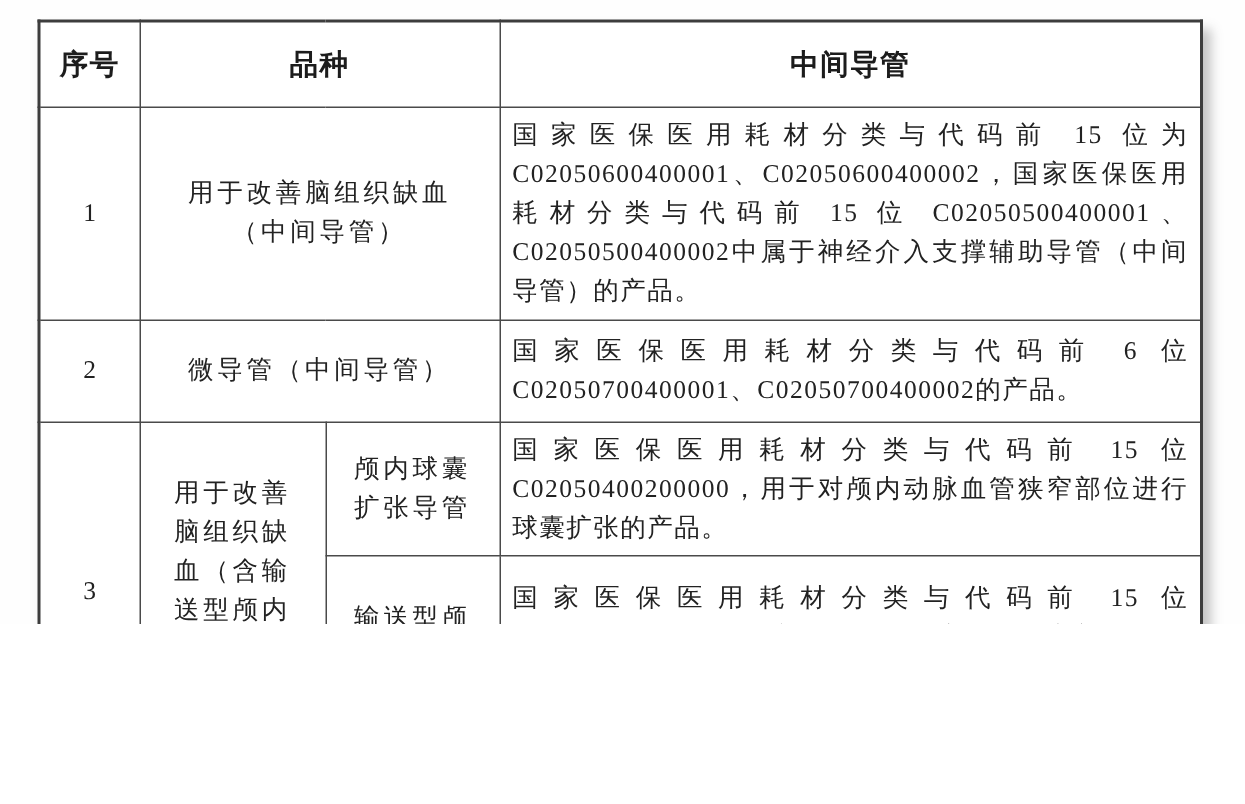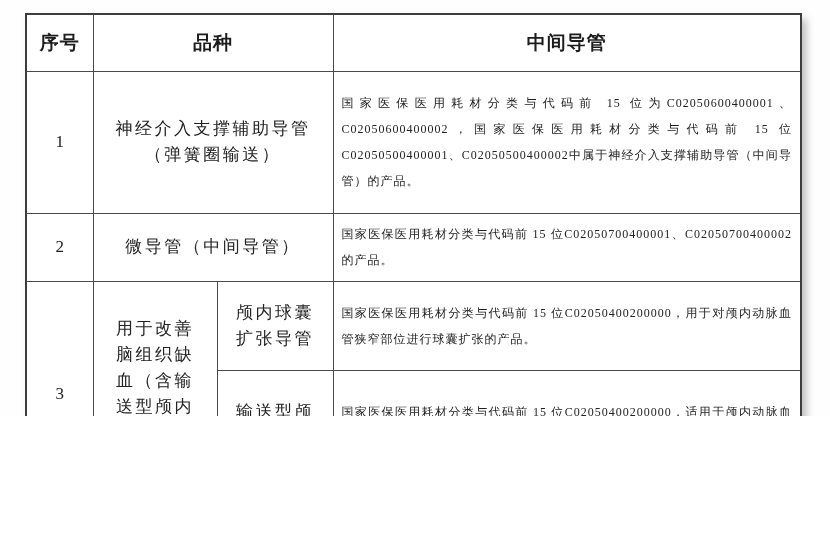--- a/index.html
+++ b/index.html
@@ -56,21 +56,21 @@
     letter-spacing: 2.5px;
     padding: 0 16px;
   }
   td.variety.group {
     padding: 0 17px;
   }
   td.variety.sub {
     padding: 0 13px;
   }
   td.scope {
-    font-size: 12px;
+    font-size: 17px;
     line-height: 26px;
     letter-spacing: 1px;
     text-align: justify;
     text-justify: inter-character;
     padding: 2px 8px;
   }
 </style>
 </head>
 <body>
 
@@ -85,28 +85,28 @@
 
     <tbody>
         <tr class="h-head">
       <td class="th">序号</td>
       <td class="th" colspan="2">品种</td>
       <td class="th">中间导管</td>
     </tr>
 
     <tr class="h-r1">
       <td class="num">1</td>
-      <td class="variety" colspan="2">神经介入支撑辅助导管（弹簧圈输送）</td>
+      <td class="variety" colspan="2">用于改善脑组织缺血（中间导管）</td>
       <td class="scope">国家医保医用耗材分类与代码前 15 位为C02050600400001、C02050600400002，国家医保医用耗材分类与代码前 15 位 C02050500400001、C02050500400002中属于神经介入支撑辅助导管（中间导管）的产品。</td>
     </tr>
 
     <tr class="h-r2">
       <td class="num">2</td>
       <td class="variety" colspan="2">微导管（中间导管）</td>
-      <td class="scope">国家医保医用耗材分类与代码前 15 位C02050700400001、C02050700400002的产品。</td>
+      <td class="scope">国家医保医用耗材分类与代码前 6 位C02050700400001、C02050700400002的产品。</td>
     </tr>
 
     <tr class="h-r3a">
       <td class="num" rowspan="2">3</td>
       <td class="variety group" rowspan="2">用于改善脑组织缺血（含输送型颅内球囊扩张导管）</td>
       <td class="variety sub">颅内球囊扩张导管</td>
       <td class="scope">国家医保医用耗材分类与代码前 15 位C02050400200000，用于对颅内动脉血管狭窄部位进行球囊扩张的产品。</td>
     </tr>
 
     <tr class="h-r3b">

